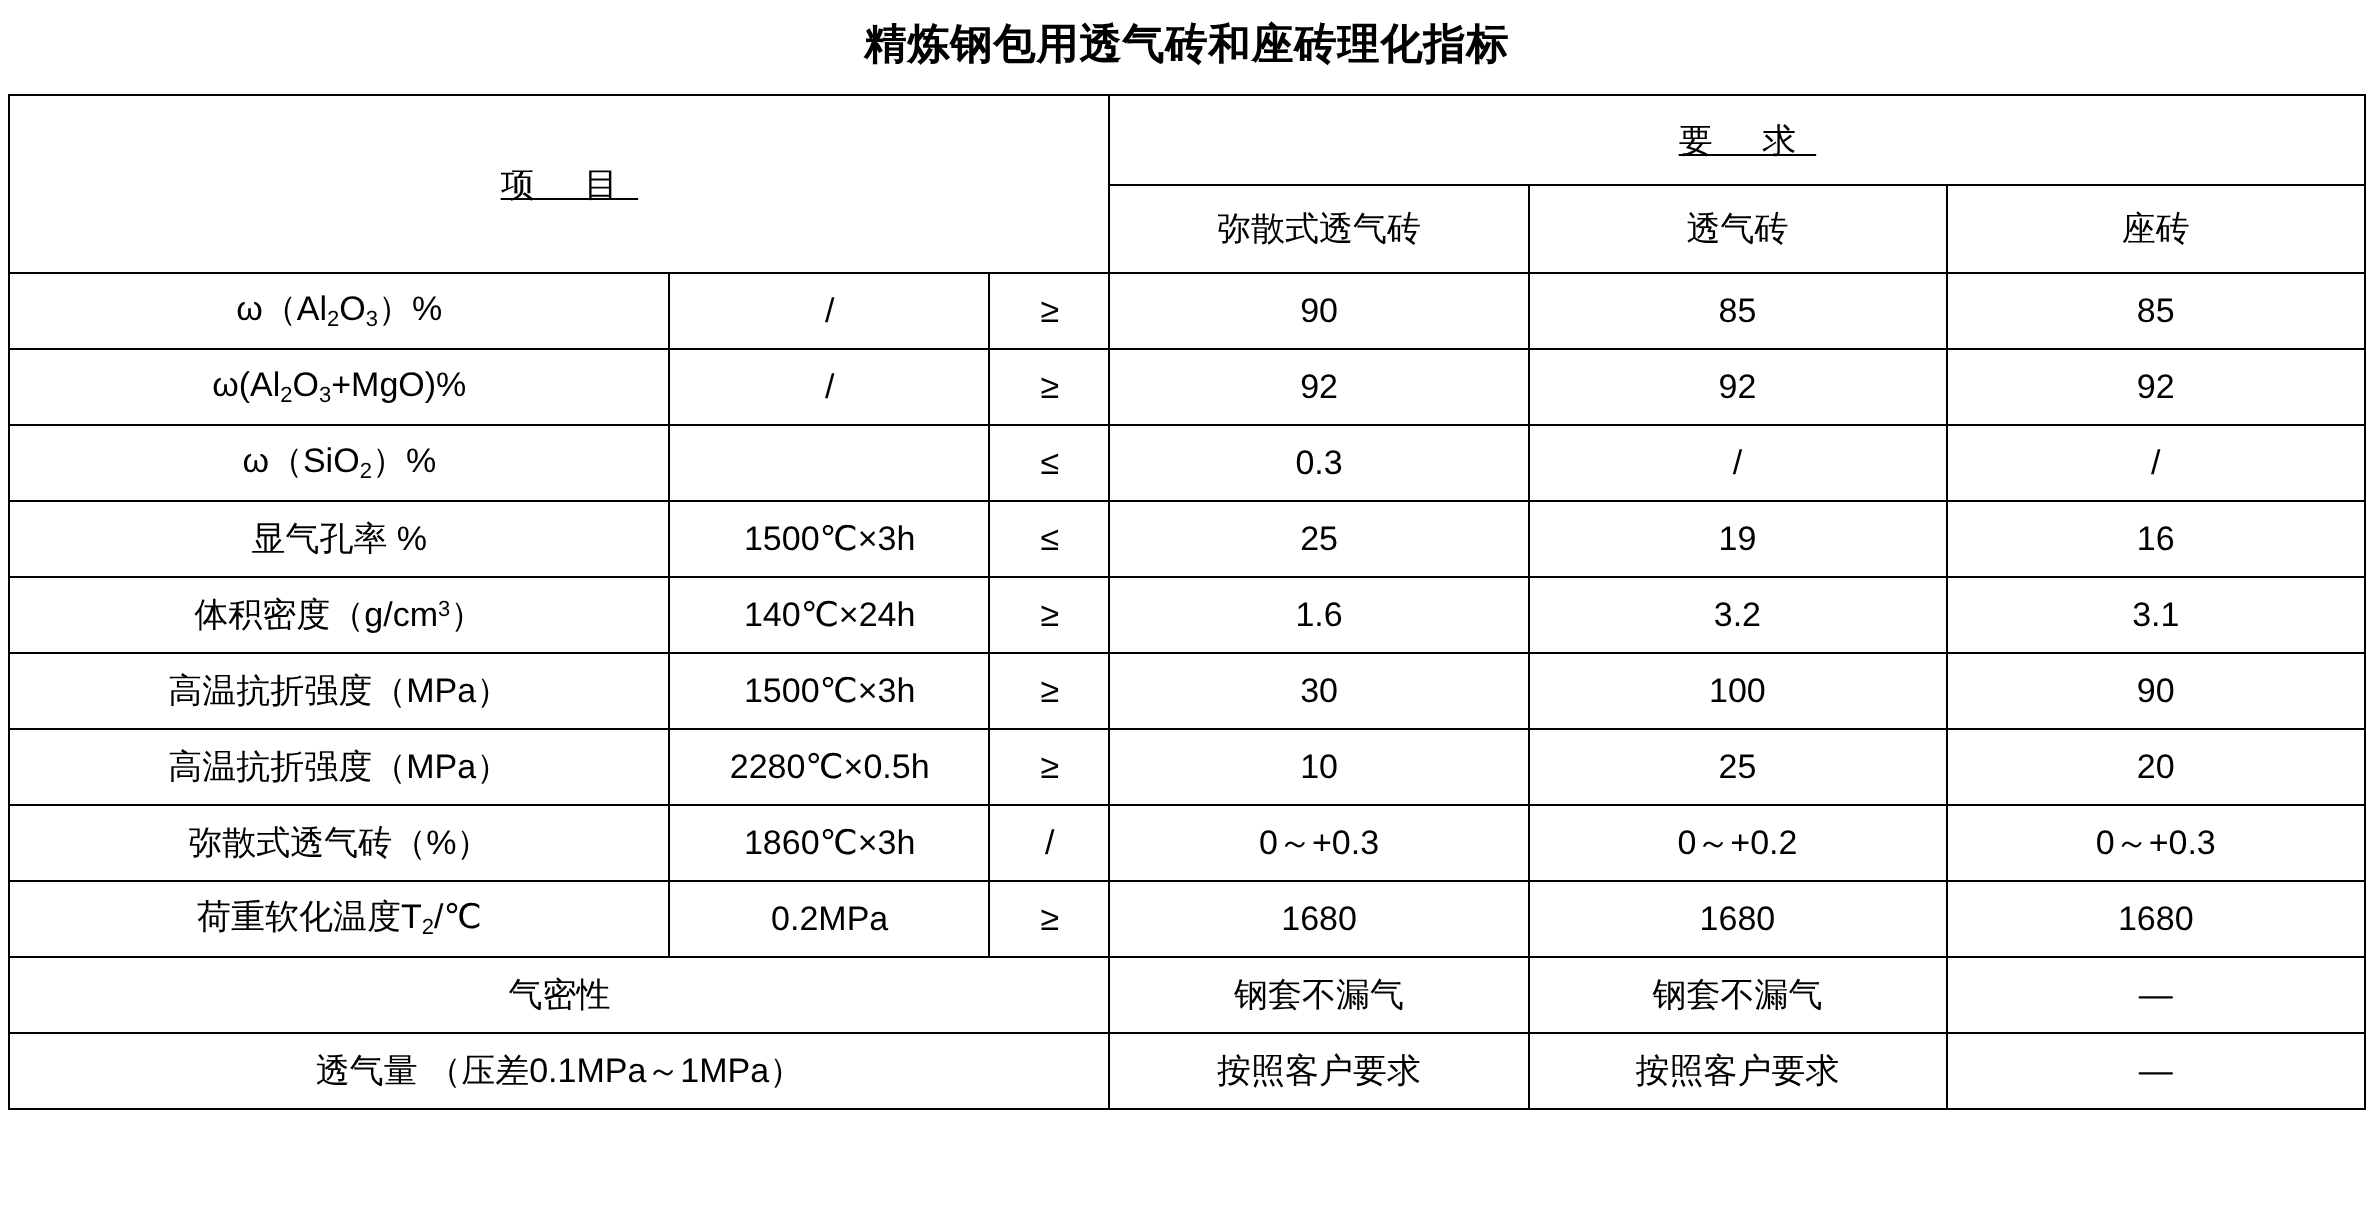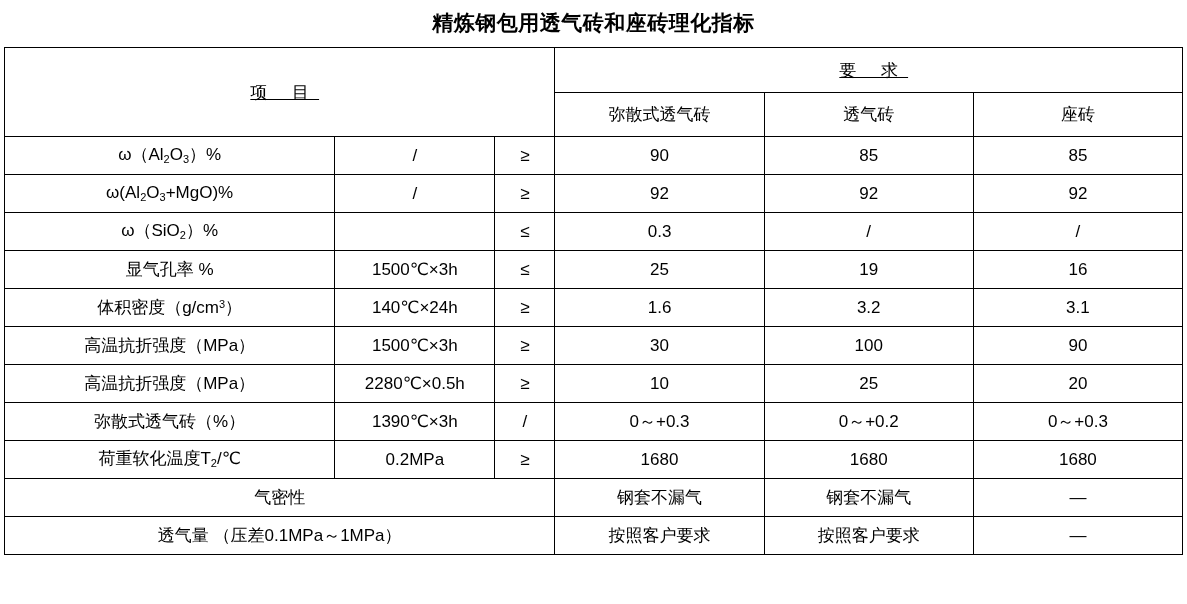--- a/index.html
+++ b/index.html
@@ -158,21 +158,21 @@
         <tr class="row-normal">
           <td class="name-cell">高温抗折强度（MPa）</td>
           <td>2280℃×0.5h</td>
           <td>≥</td>
           <td>10</td>
           <td>25</td>
           <td>20</td>
         </tr>
         <tr class="row-normal">
           <td class="name-cell">弥散式透气砖（%）</td>
-          <td>1390℃×3h</td>
+          <td>1860℃×3h</td>
           <td>/</td>
           <td>0～+0.3</td>
           <td>0～+0.2</td>
           <td>0～+0.3</td>
         </tr>
         <tr class="row-normal">
           <td class="name-cell">荷重软化温度T<sub>2</sub>/℃</td>
           <td>0.2MPa</td>
           <td>≥</td>
           <td>1680</td>

